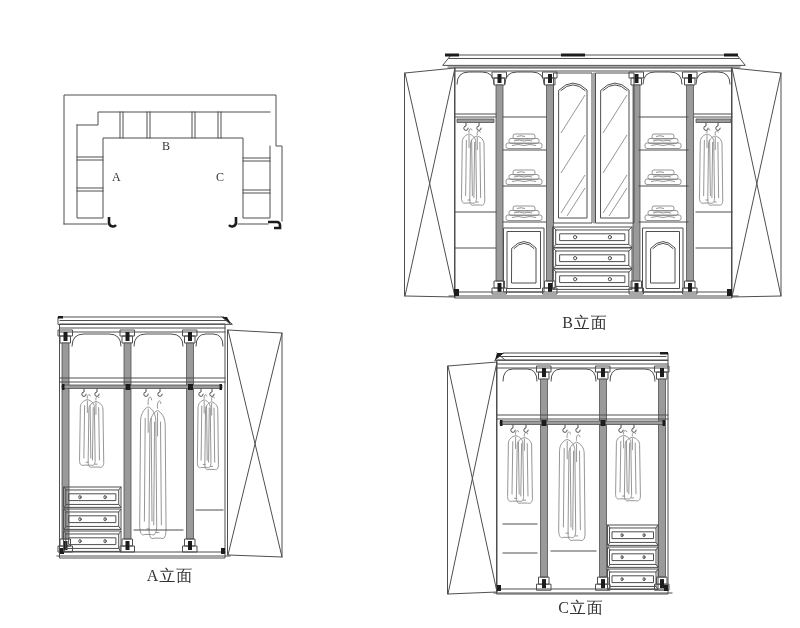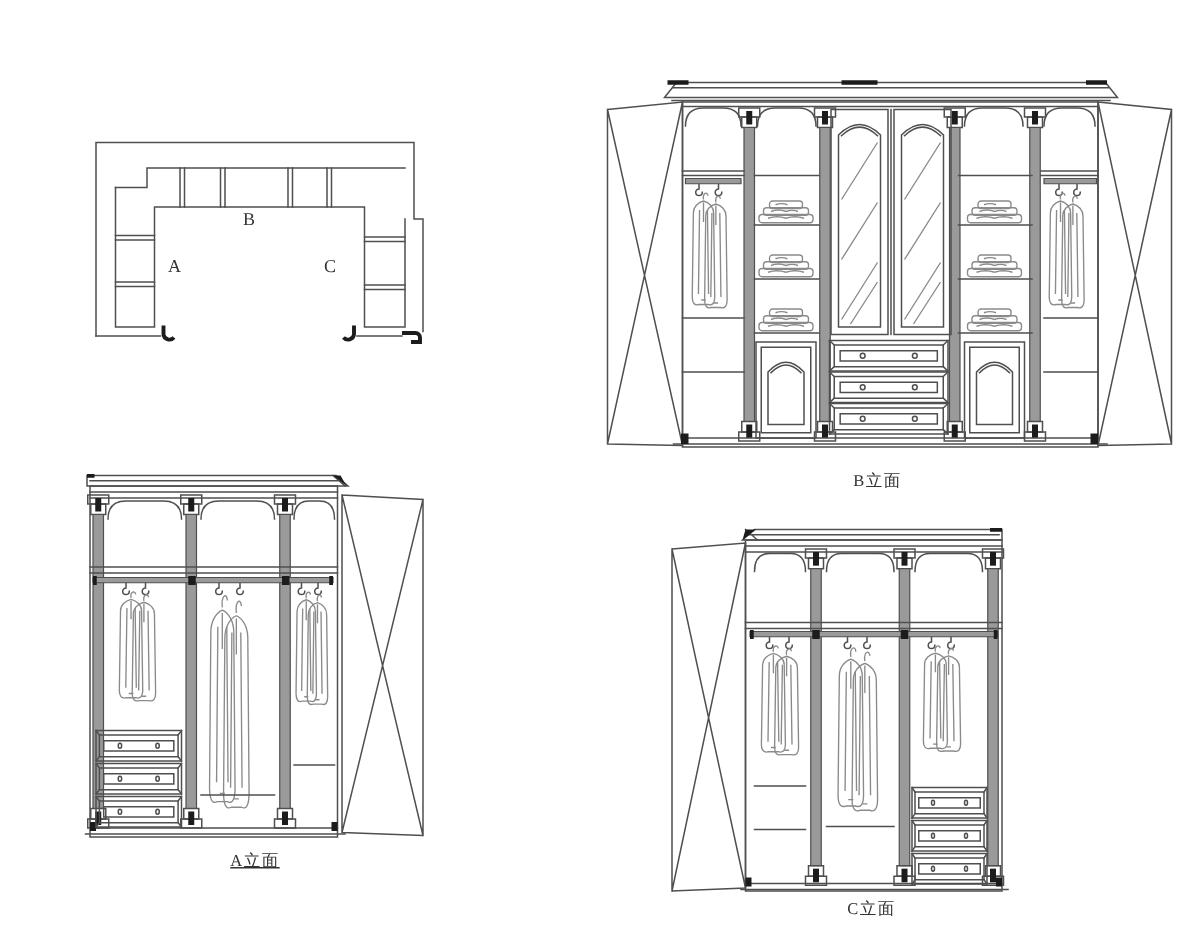--- a/index.html
+++ b/index.html
@@ -1,19 +1,19 @@
 <!DOCTYPE html>
 <html style="--background: #ffffff; --line: #4f4f4f; --line_light: #8a8a8a; --gray_fill: #9a9a9a; --dark: #1c1c1c; --text: #333333;"><head>
 <meta charset="utf-8">
 <style>
   html,body{margin:0;padding:0;background:#fff;}
   .sheet{position:relative;width:800px;height:628px;background:var(--background,#ffffff);
          font-family:"Liberation Serif", serif; overflow:hidden;}
   .sheet svg{position:absolute;left:0;top:0;}
-  .lbl{position:absolute;color:var(--text,#333);font-size:11px;letter-spacing:1px;}
+  .lbl{position:absolute;color:var(--text,#333);font-size:16px;letter-spacing:1px;}
   .lbl.center{text-align:center;width:100px;}
   .plan-letter{font-size:12px;}
   .ln{stroke:var(--line,#4f4f4f);fill:none;stroke-width:1;stroke-linecap:square;}
   .lt{stroke:var(--line_light,#8a8a8a);fill:none;stroke-width:.9;}
   .gray{fill:var(--gray_fill,#9a9a9a);stroke:var(--line,#4f4f4f);stroke-width:.8;}
   .dark{fill:var(--dark,#1c1c1c);stroke:none;}
   .thk{stroke:var(--dark,#1c1c1c);stroke-width:2.6;fill:none;}
   svg *{vector-effect:non-scaling-stroke;}
 </style>
 </head>
@@ -280,16 +280,16 @@
       <use href="#drawer" transform="translate(608,547) scale(0.50,0.85)"></use>
       <use href="#drawer" transform="translate(608,569) scale(0.50,0.85)"></use>
     </g>
   </g>
 </svg>
 
 <div class="lbl plan-letter" style="left:112px;top:170px;">A</div>
 <div class="lbl plan-letter" style="left:162px;top:139px;">B</div>
 <div class="lbl plan-letter" style="left:216px;top:170px;">C</div>
 <div class="lbl center" style="left:535px;top:313px;">B立面</div>
-<div class="lbl center" style="left:120px;top:566px;text-decoration:underline;">A立面</div>
+<div class="lbl center" style="left:120px;top:566px;">A立面</div>
 <div class="lbl center" style="left:531px;top:598px;text-align:center;">C立面</div>
 
 </div>
 
 </body></html>

